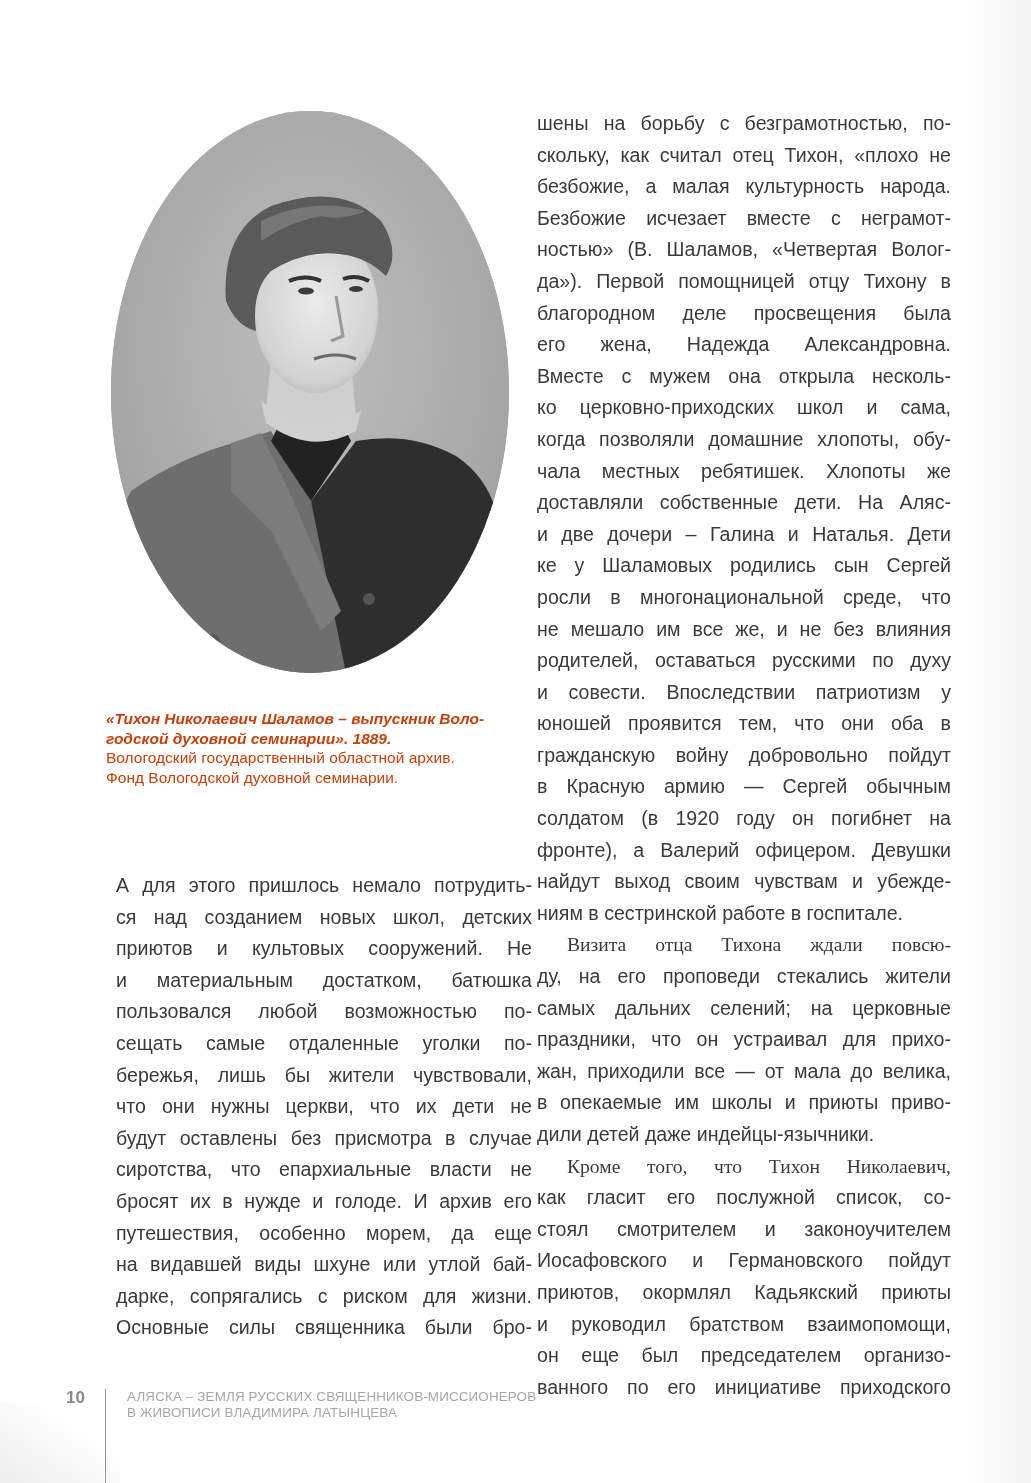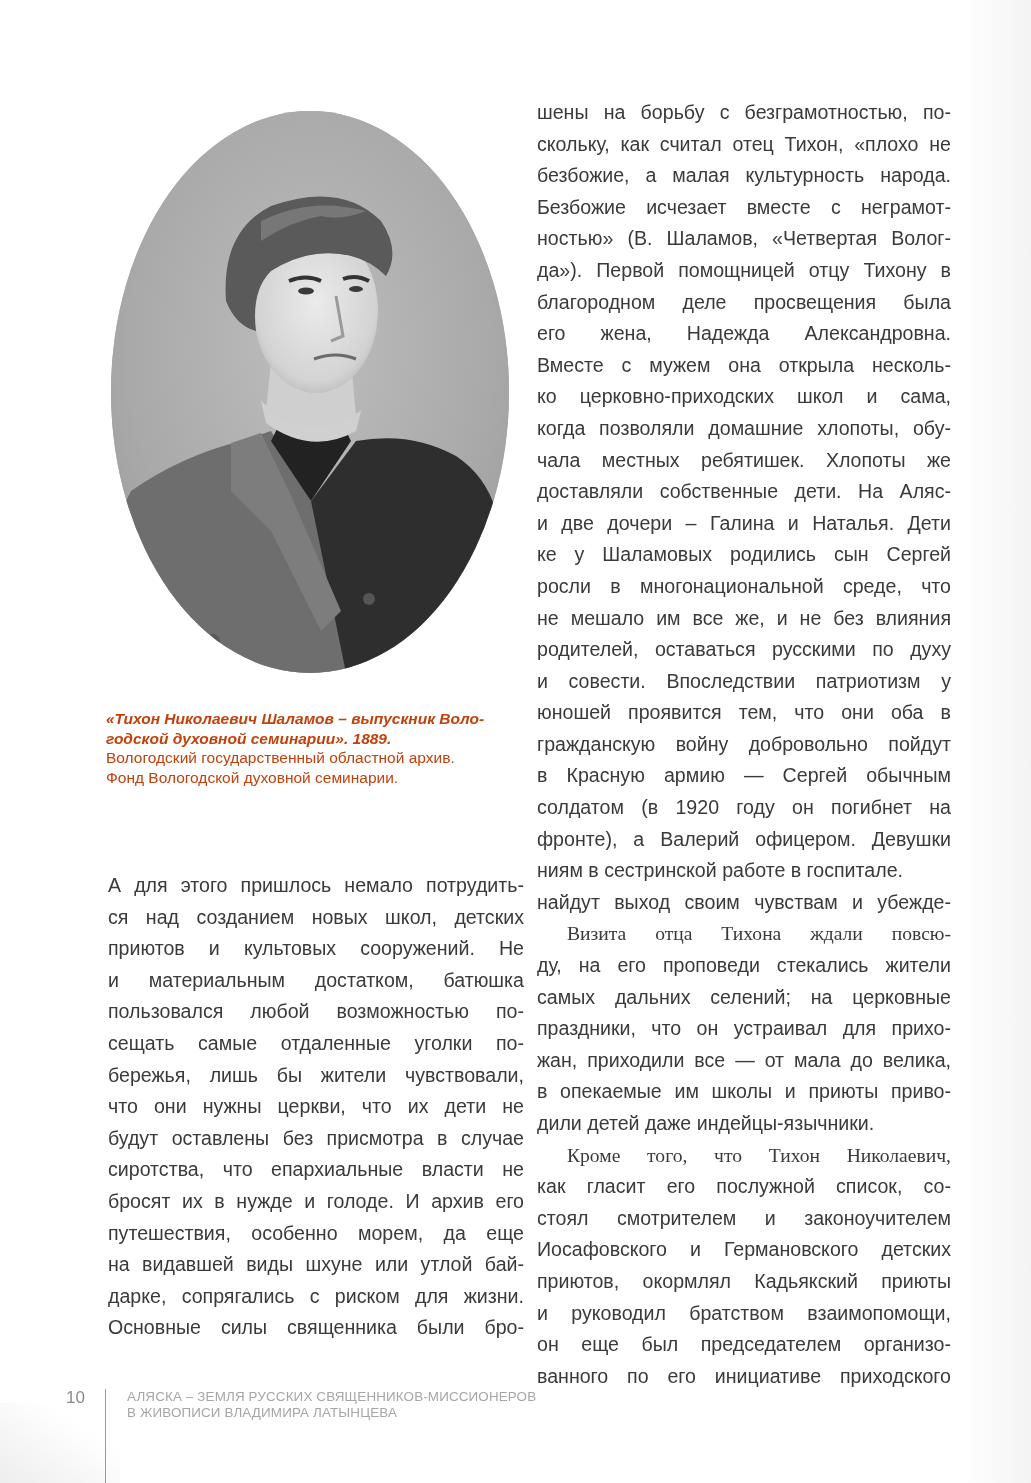--- a/index.html
+++ b/index.html
@@ -66,35 +66,35 @@
     }
     .col .line {
       display: block;
       white-space: nowrap;
       text-align-last: justify;
       text-align: justify;
     }
     .col .line.last { text-align-last: left; }
     .col .line.indent { text-indent: 30px; font-family: Liberation Serif, serif; }
     .col-left {
-      left: 108px;
+      left: 116px;
       top: 870px;
       width: 416px;
     }
     .col-right {
       left: 537px;
-      top: 97px;
+      top: 108px;
       width: 414px;
     }
     .footer-num {
       position: absolute;
       left: 66px;
       top: 1388px;
       font-size: 17px;
-      font-weight: normal;
+      font-weight: bold;
       color: #8a8a8a;
     }
     .footer-rule {
       position: absolute;
       left: 105px;
       top: 1389px;
       width: 1px;
       height: 94px;
       background: #9a9a9a;
     }
@@ -208,33 +208,33 @@
   <span class="line">ке у Шаламовых родились сын Сергей</span>
   <span class="line">росли в многонациональной среде, что</span>
   <span class="line">не мешало им все же, и не без влияния</span>
   <span class="line">родителей, оставаться русскими по духу</span>
   <span class="line">и совести. Впоследствии патриотизм у</span>
   <span class="line">юношей проявится тем, что они оба в</span>
   <span class="line">гражданскую войну добровольно пойдут</span>
   <span class="line">в Красную армию — Сергей обычным</span>
   <span class="line">солдатом (в 1920 году он погибнет на</span>
   <span class="line">фронте), а Валерий офицером. Девушки</span>
+  <span class="line">найдут выход своим чувствам и убежде-</span>
   <span class="line last">ниям в сестринской работе в госпитале.</span>
-  <span class="line">найдут выход своим чувствам и убежде-</span>
   <span class="line indent">Визита отца Тихона ждали повсю-</span>
   <span class="line">ду, на его проповеди стекались жители</span>
   <span class="line">самых дальних селений; на церковные</span>
   <span class="line">праздники, что он устраивал для прихо-</span>
   <span class="line">жан, приходили все — от мала до велика,</span>
   <span class="line">в опекаемые им школы и приюты приво-</span>
   <span class="line last">дили детей даже индейцы-язычники.</span>
   <span class="line indent">Кроме того, что Тихон Николаевич,</span>
   <span class="line">как гласит его послужной список, со-</span>
   <span class="line">стоял смотрителем и законоучителем</span>
-  <span class="line">Иосафовского и Германовского детских</span>
+  <span class="line">Иосафовского и Германовского пойдут</span>
   <span class="line">приютов, окормлял Кадьякский приюты</span>
   <span class="line">и руководил братством взаимопомощи,</span>
   <span class="line">он еще был председателем организо-</span>
   <span class="line">ванного по его инициативе приходского</span>
 </div>
 
 <div class="footer-num">10</div>
 <div class="footer-rule"></div>
 <div class="footer-title">
   <span>АЛЯСКА – ЗЕМЛЯ РУССКИХ СВЯЩЕННИКОВ-МИССИОНЕРОВ</span>

